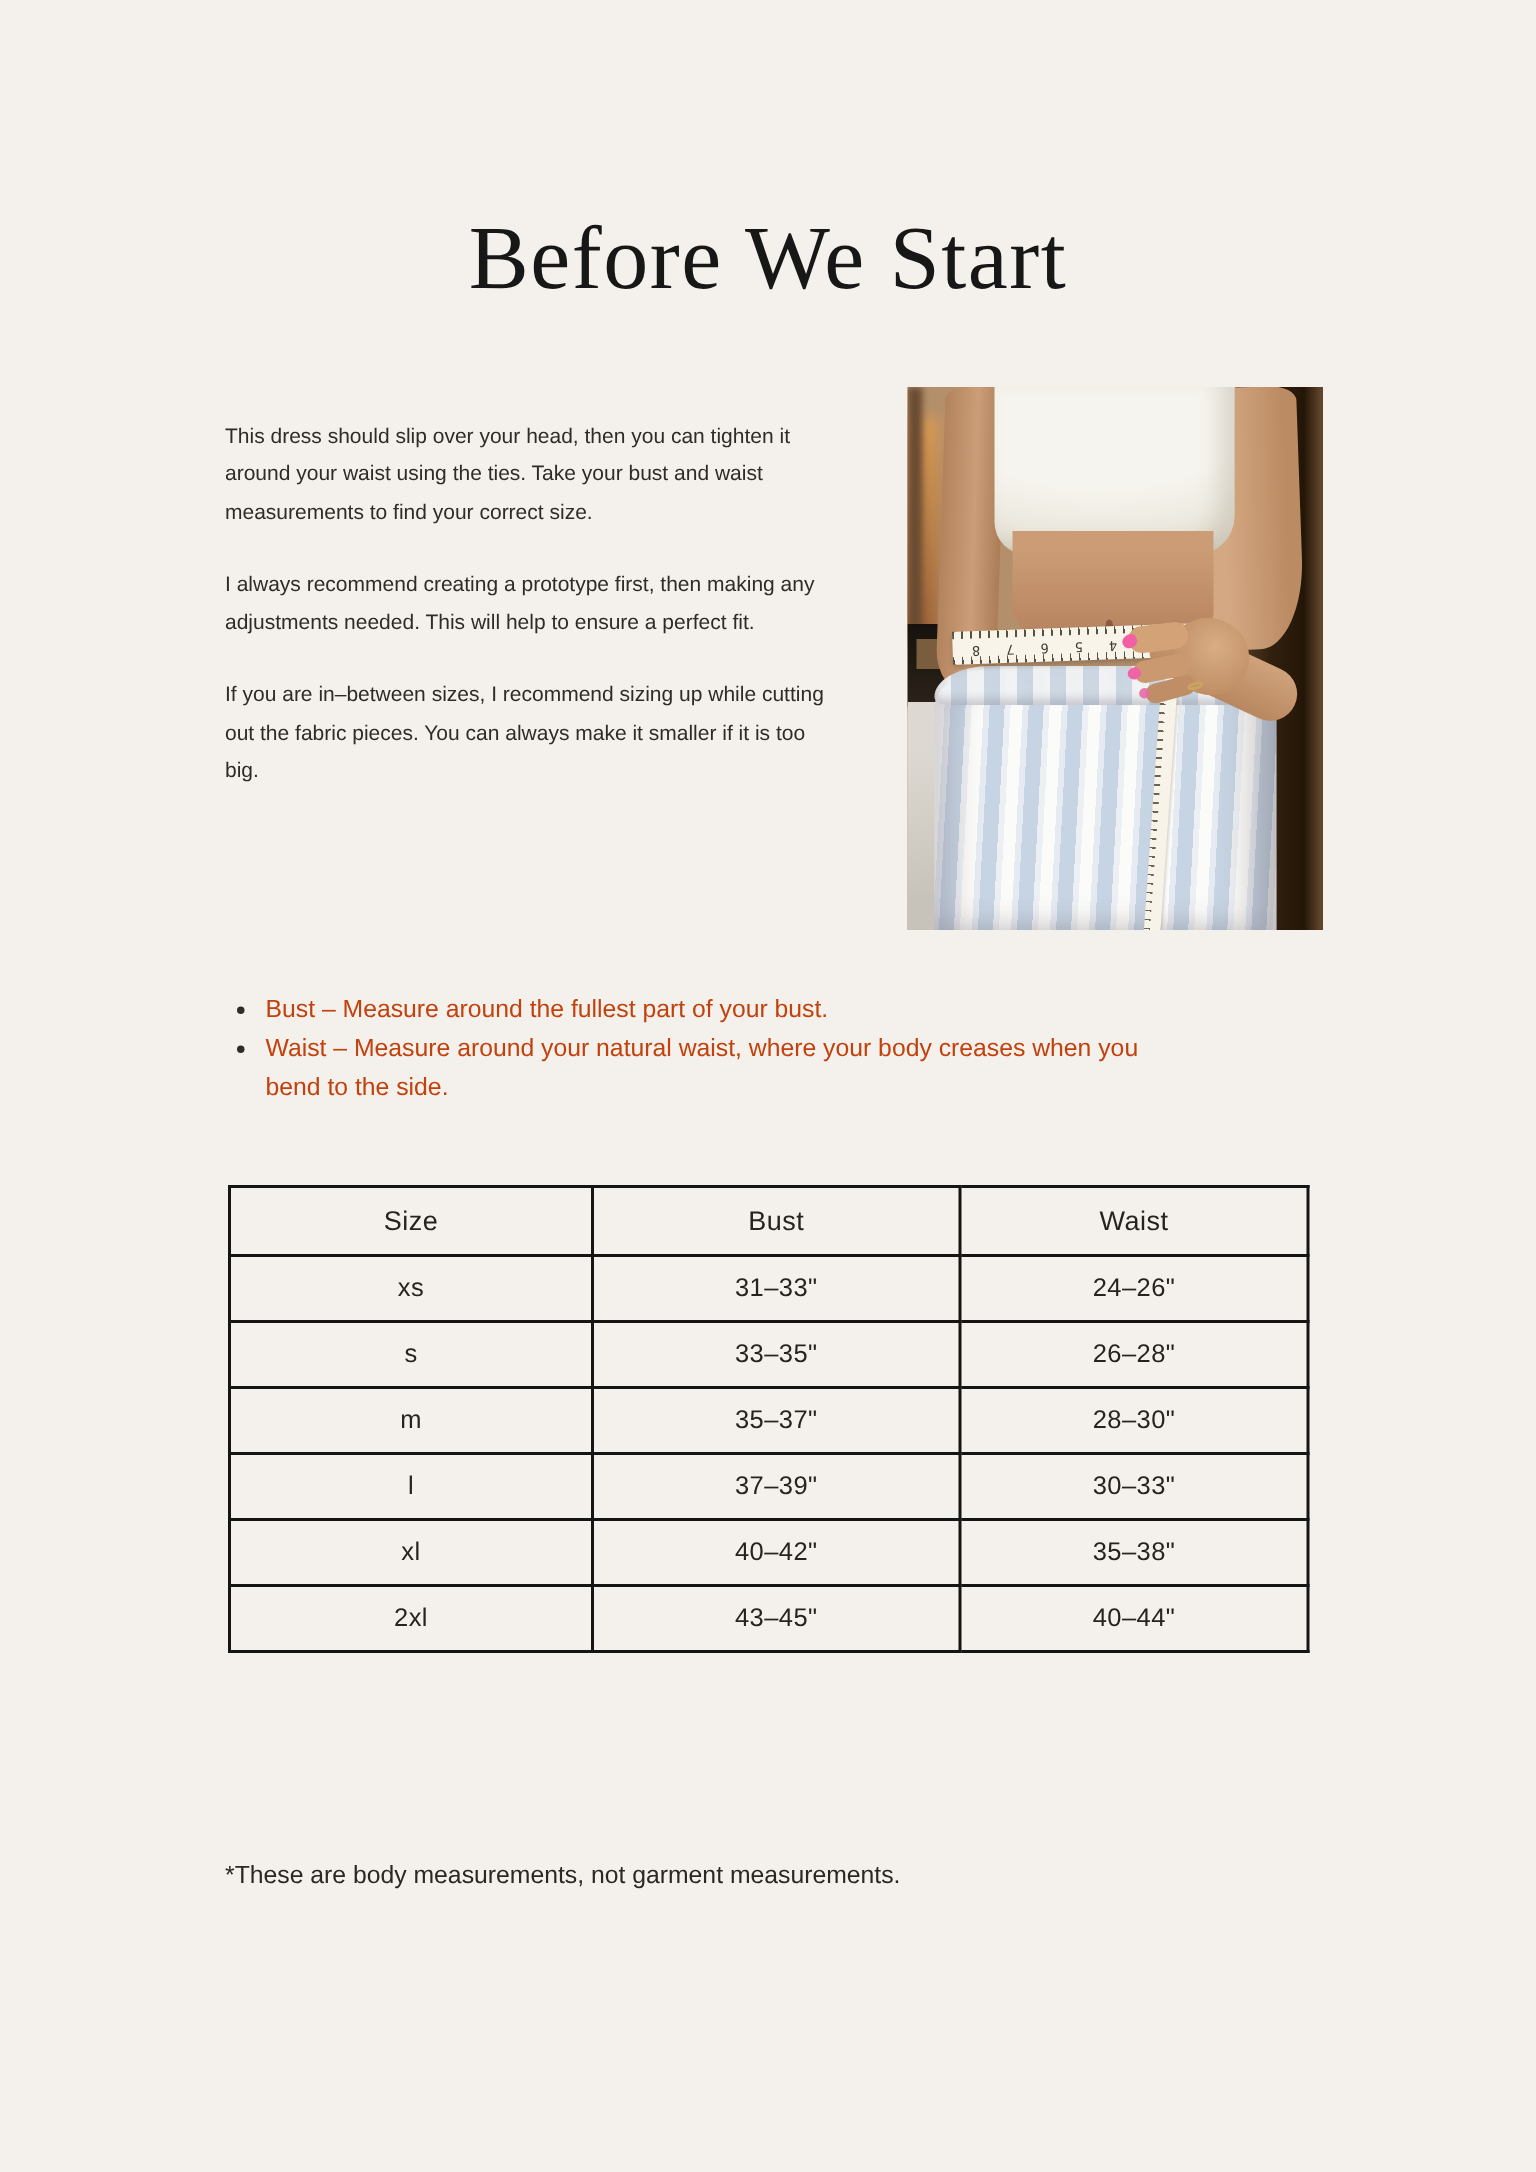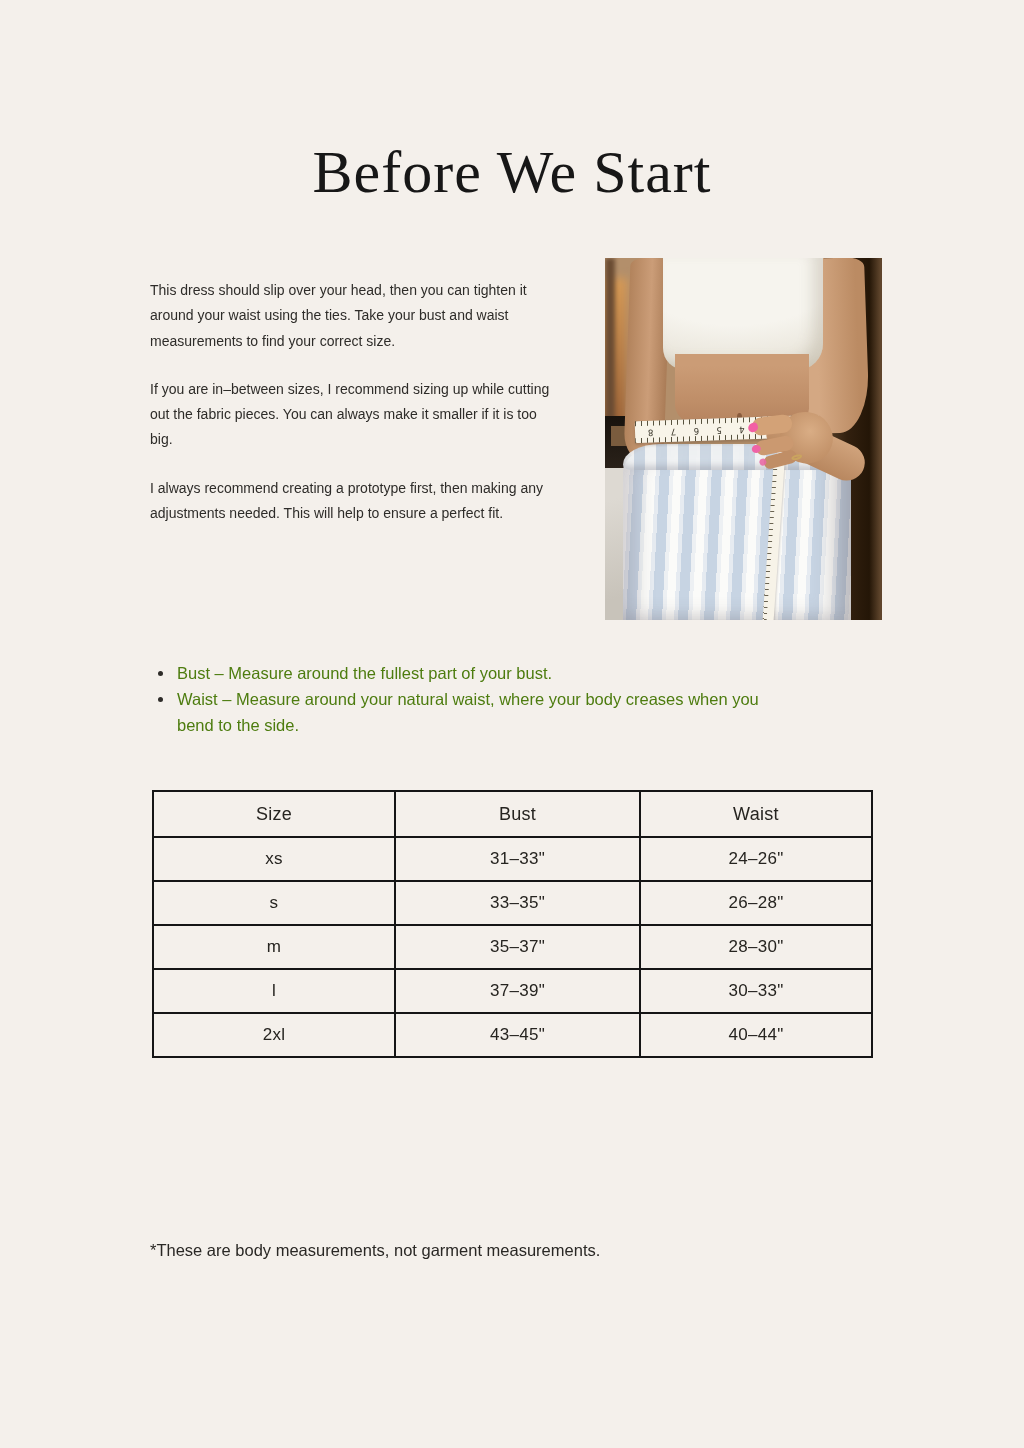--- a/index.html
+++ b/index.html
@@ -98,21 +98,21 @@
     border-radius:50% 40% 50% 50%; transform:rotate(-10deg); }
   .ph-nail2 { left:-4px; top:26px; width:9px; height:8px; background:#ef64a6; border-radius:50%; }
   .ph-nail3 { left:0; top:41px; width:7px; height:7px; background:#e86aa4; border-radius:50%; opacity:.9; }
   .ph-ring { left:32px; top:46px; width:11px; height:5px; border:2px solid #caa45f;
     border-radius:50%; }
 
   
   .sizing-section { position:absolute; left:150px; top:643px; width:760px; }
   .bullets { margin-top:17px; width:650px; list-style:none; }
   .bullets li { position:relative; padding-left:27px; font-size:16.5px;
-    line-height:26px; color:#4d7c0f; }
+    line-height:26px; color:#c2410c; }
   .bullets .dot { position:absolute; left:8px; top:10.5px; width:5px; height:5px;
     border-radius:50%; background:#2e2c29; }
 
   .size-table { position:absolute; left:152px; top:790px; width:719px;
     border-collapse:collapse; table-layout:fixed; }
   .size-table th, .size-table td {
     border:2.5px solid #151515; text-align:center; vertical-align:middle;
     font-weight:400; color:#262420; letter-spacing:.3px;
   }
   .size-table th { height:46px; font-size:18px; }
@@ -123,22 +123,22 @@
 </style>
 </head>
 <body>
 
 <div class="page">
 
   <h1 class="title">Before We Start</h1>
 
   <div class="fit-section">
     <p>This dress should slip over your head, then you can tighten it around your waist using the ties. Take your bust and waist measurements to find your correct size.</p>
+    <p>I always recommend creating a prototype first, then making any adjustments needed. This will help to ensure a perfect fit.</p>
     <p>If you are in–between sizes, I recommend sizing up while cutting out the fabric pieces. You can always make it smaller if it is too big.</p>
-    <p>I always recommend creating a prototype first, then making any adjustments needed. This will help to ensure a perfect fit.</p>
   </div>
 
   <div class="photo" title="Model in a white crop top and blue-and-white striped pants measuring her waist with a cream tape measure">
     <div class="ph-glow"></div>
     <div class="ph-darkleft"></div>
     <div class="ph-rightband"></div>
     <div class="ph-desk"></div>
     <div class="ph-deskitem"></div>
     <div class="ph-floor"></div>
     <div class="ph-arm-left"></div>
@@ -210,20 +210,25 @@
         <td>m</td>
         <td>35–37"</td>
         <td>28–30"</td>
       </tr>
       <tr>
         <td>l</td>
         <td>37–39"</td>
         <td>30–33"</td>
       </tr>
       <tr>
+        <td>xl</td>
+        <td>40–42"</td>
+        <td>35–38"</td>
+      </tr>
+      <tr>
         <td>2xl</td>
         <td>43–45"</td>
         <td>40–44"</td>
       </tr>
     </tbody>
   </table>
 
   <div class="footnotes">
     <p>*These are body measurements, not garment measurements.</p>
   </div>

